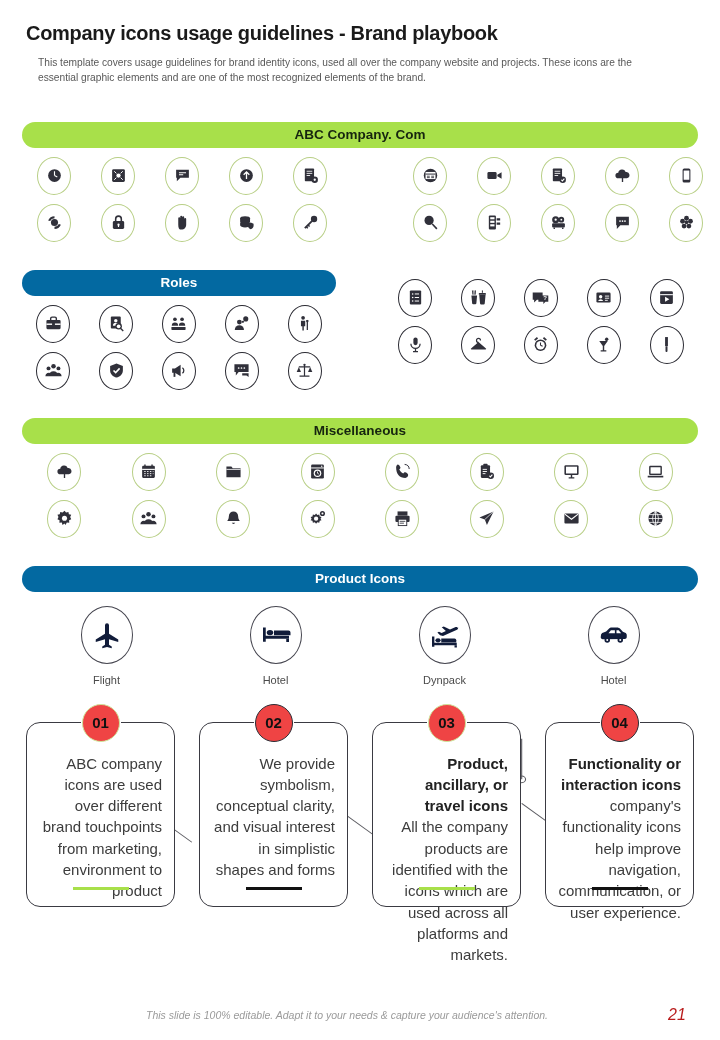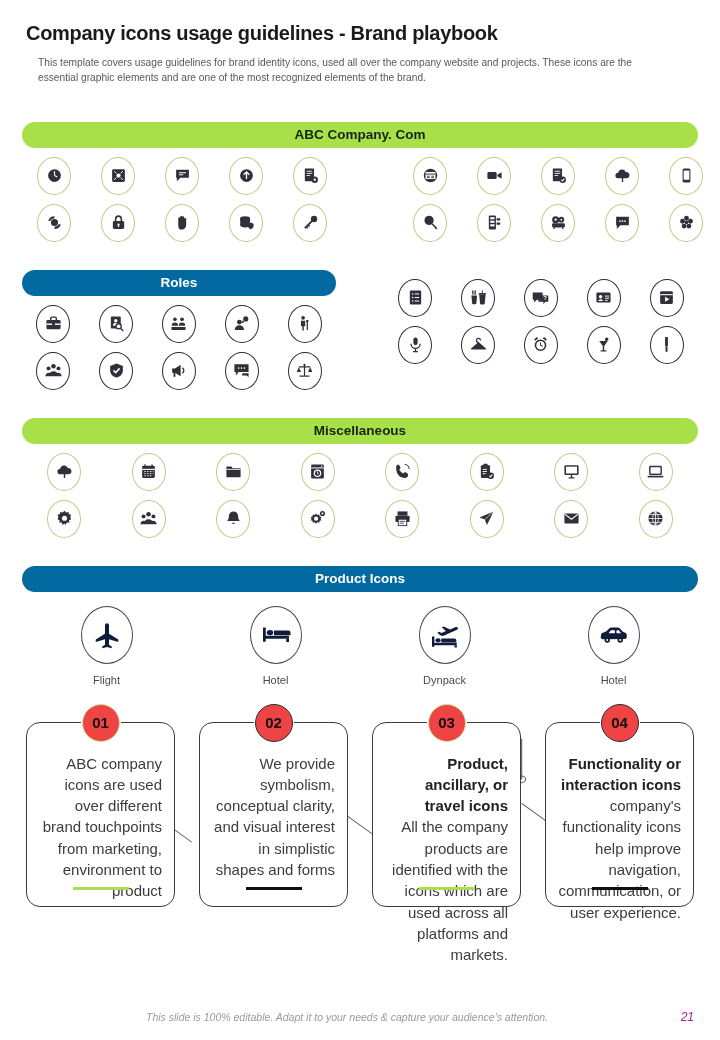--- a/index.html
+++ b/index.html
@@ -114,21 +114,21 @@
   .connector { position: absolute; pointer-events: none; top: 0; left: 0; width: 100%; height: 100%; }
 
   
   .footer {
     position: absolute; left: 0; right: 0; bottom: 16px;
     display: flex; align-items: center; padding: 0 26px; font-style: italic;
   }
   .footer-note {
     flex: 1; text-align: center; font-size: 10.5px; color: #9a9a9a;
   }
-  .footer-page { font-size: 12px; color: #a21caf; width: 26px; text-align: right; }
+  .footer-page { font-size: 16px; color: #b91c1c; width: 26px; }
 </style>
 </head>
 <body>
 
 <div class="slide">
 
   <h1 class="page-title">Company icons usage guidelines - Brand playbook</h1>
   <p class="page-subtitle">This template covers usage guidelines for brand identity icons, used all over the company website and projects. These icons are the essential graphic elements and are one of the most recognized elements of the brand.</p>
 
   <div class="sec sec-abc">

